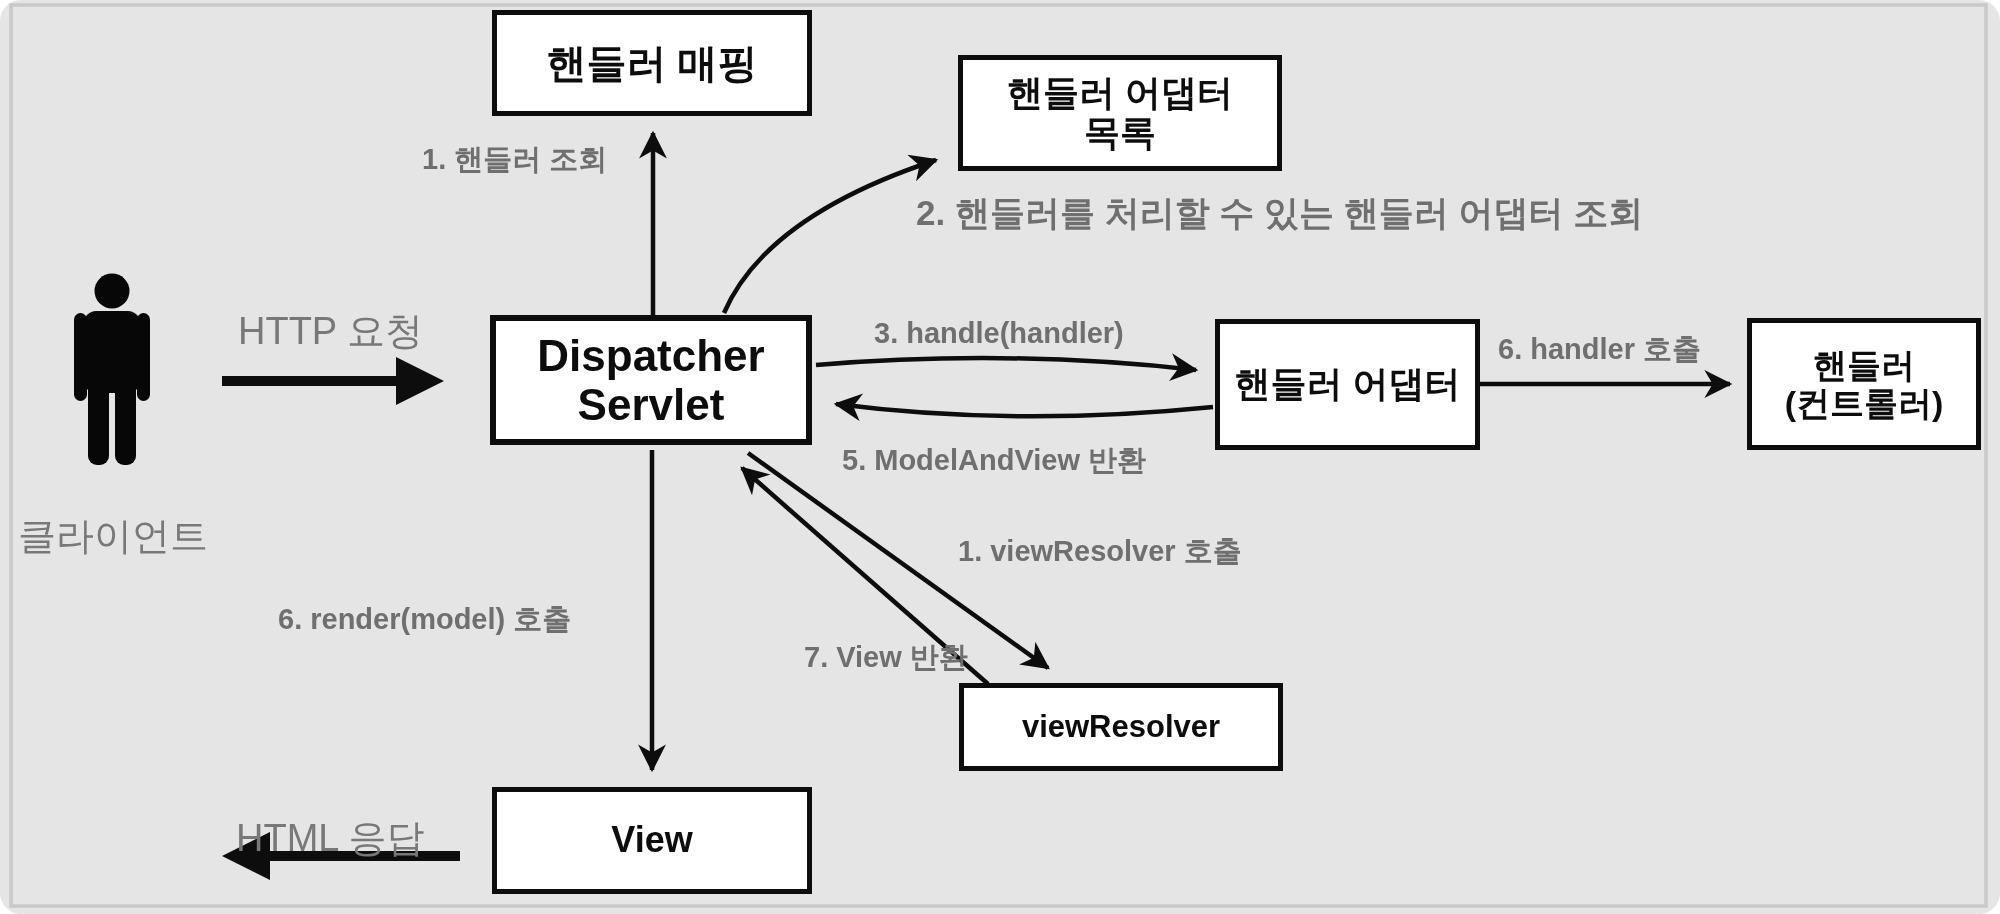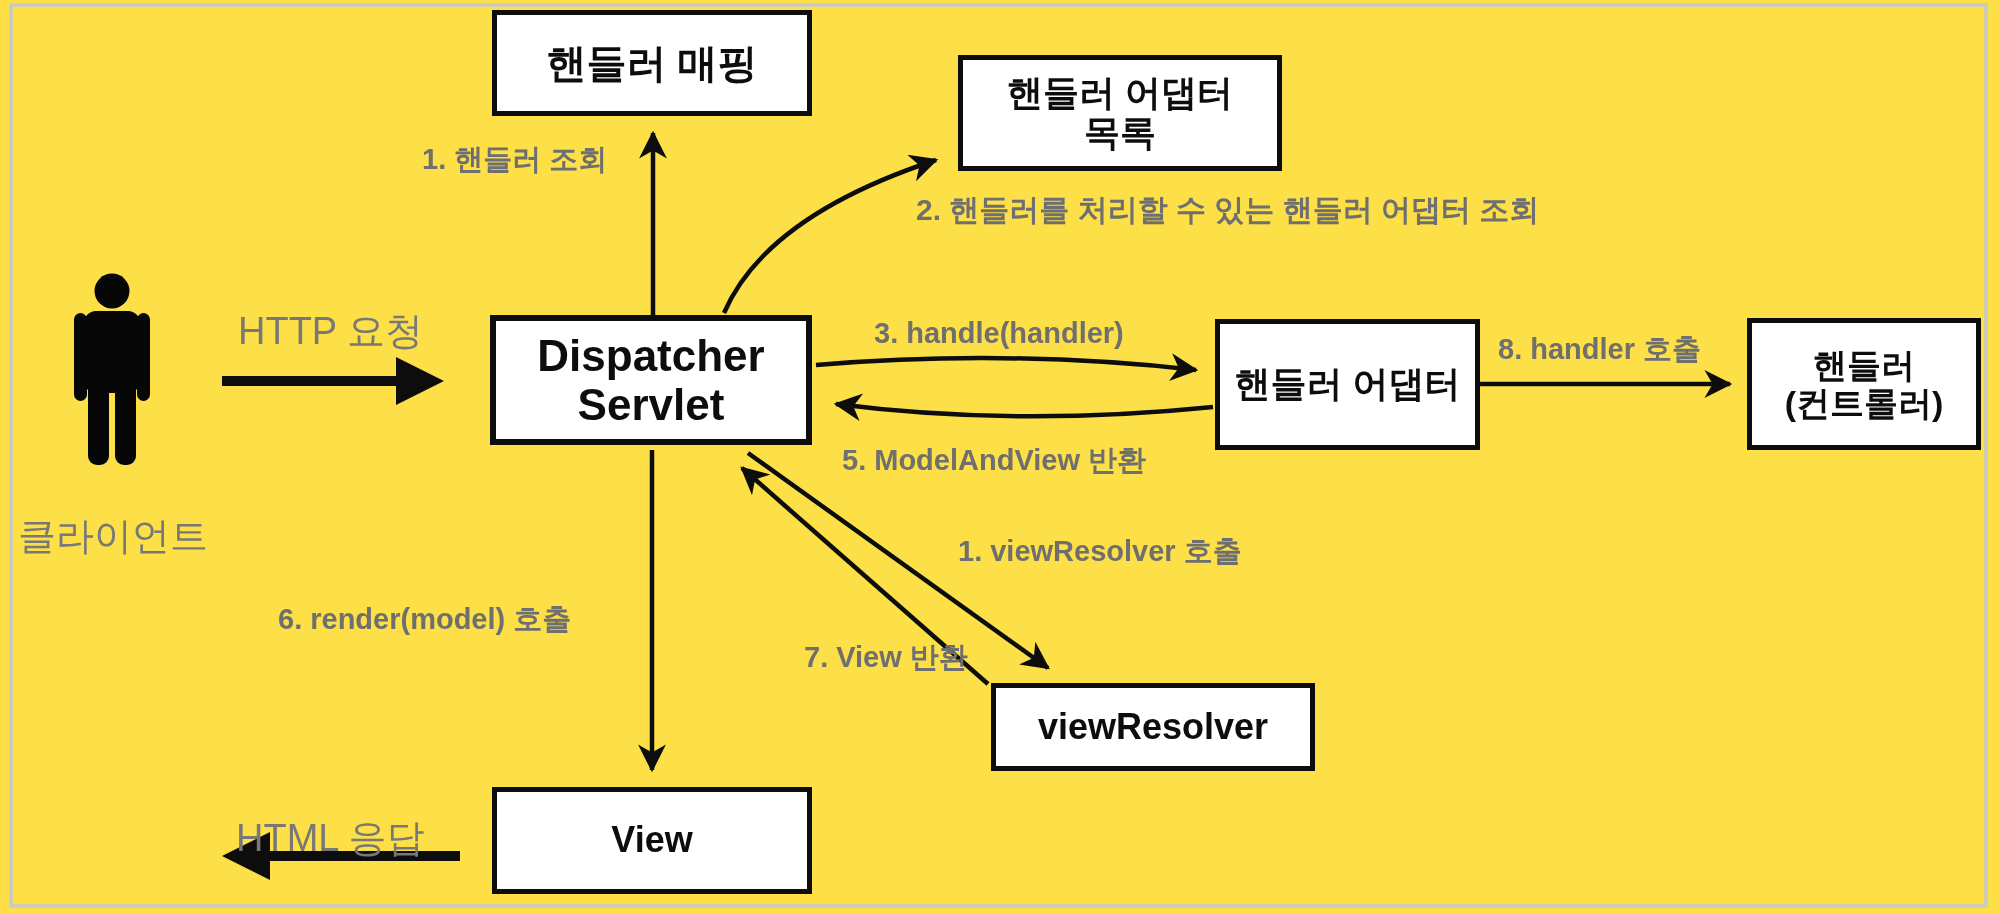--- a/index.html
+++ b/index.html
@@ -1,21 +1,22 @@
 <!DOCTYPE html>
 <html><head>
 <meta charset="utf-8">
 <style>
   html,body{margin:0;padding:0;background:#fff;}
   #canvas{
     position:relative;
     width:2000px;height:914px;
-    background:#fde047;
+    background:#e5e5e5;
     font-family:"Liberation Sans", sans-serif;
     overflow:hidden;
+    border-radius:21px;
   }
   #arrow-layer{position:absolute;left:0;top:0;width:2000px;height:914px;}
   .box{
     position:absolute;
     background:#ffffff;
     border:5px solid #0d0d0d;
     display:flex;flex-direction:column;
     align-items:center;justify-content:center;
     text-align:center;
     color:#0d0d0d;
@@ -107,32 +108,32 @@
 
   <div class="box" style="left:1215px;top:319px;width:265px;height:131px;font-size:36px;">
     <span>핸들러 어댑터</span>
   </div>
 
   <div class="box" style="left:1747px;top:318px;width:234px;height:132px;font-size:34px;">
     <span>핸들러</span>
     <span>(컨트롤러)</span>
   </div>
 
-  <div class="box" style="left:959px;top:683px;width:324px;height:88px;font-size:36px;margin-left:32px;">
+  <div class="box" style="left:959px;top:683px;width:324px;height:88px;font-size:31px;">
     <span>viewResolver</span>
   </div>
 
   <div class="box" style="left:492px;top:787px;width:320px;height:107px;font-size:36px;">
     <span>View</span>
   </div>
 
   <div class="step" style="left:422px;top:140px;">1. 핸들러 조회</div>
-  <div class="step" style="left:916px;top:190px;font-size:30px;">2. 핸들러를 처리할 수 있는 핸들러 어댑터 조회</div>
+  <div class="step" style="left:916px;top:190px;font-size:35px;">2. 핸들러를 처리할 수 있는 핸들러 어댑터 조회</div>
   <div class="step" style="left:874px;top:317px;text-align:center;">3. handle(handler)</div>
-  <div class="step" style="left:1498px;top:330px;">8. handler 호출</div>
+  <div class="step" style="left:1498px;top:330px;">6. handler 호출</div>
   <div class="step" style="left:842px;top:441px;">5. ModelAndView 반환</div>
   <div class="step" style="left:958px;top:532px;">1. viewResolver 호출</div>
   <div class="step" style="left:756px;top:638px;margin-left:48px;">7. View 반환</div>
   <div class="step" style="left:278px;top:600px;">6. render(model) 호출</div>
 
   <div class="sidetext" style="left:238px;top:306px;">HTTP 요청</div>
   <div class="sidetext" style="left:18px;top:470px;margin-top:41px;">클라이언트</div>
   <div class="sidetext" style="left:236px;top:785px;margin-top:28px;">HTML 응답</div>
 
 </div>

